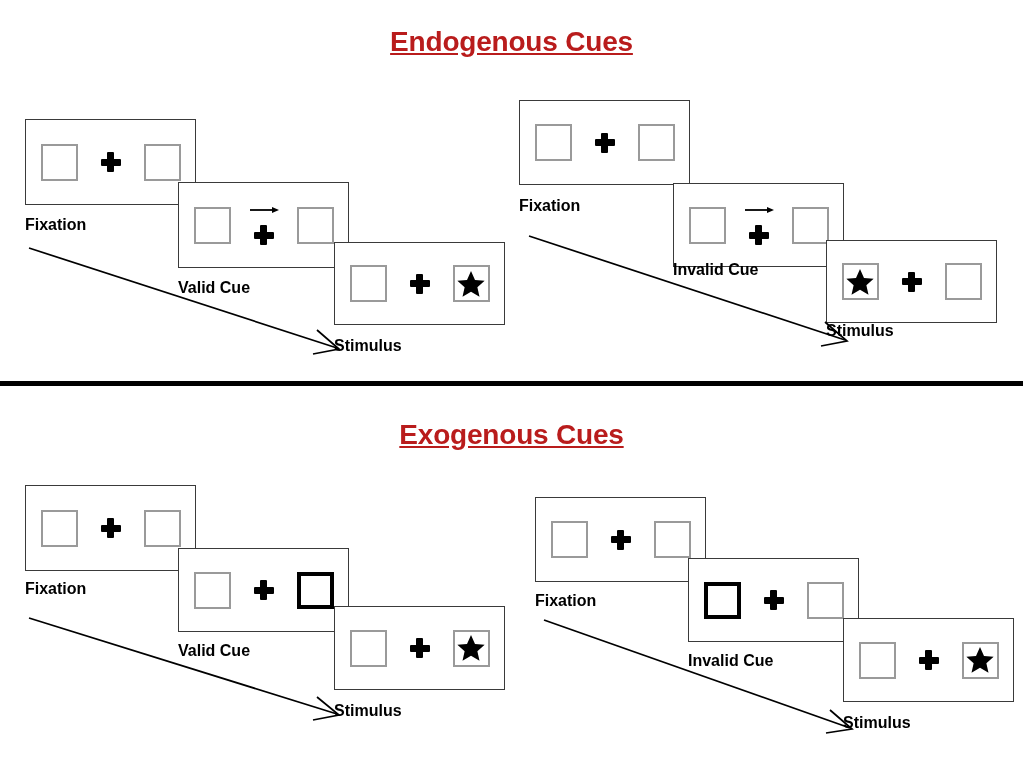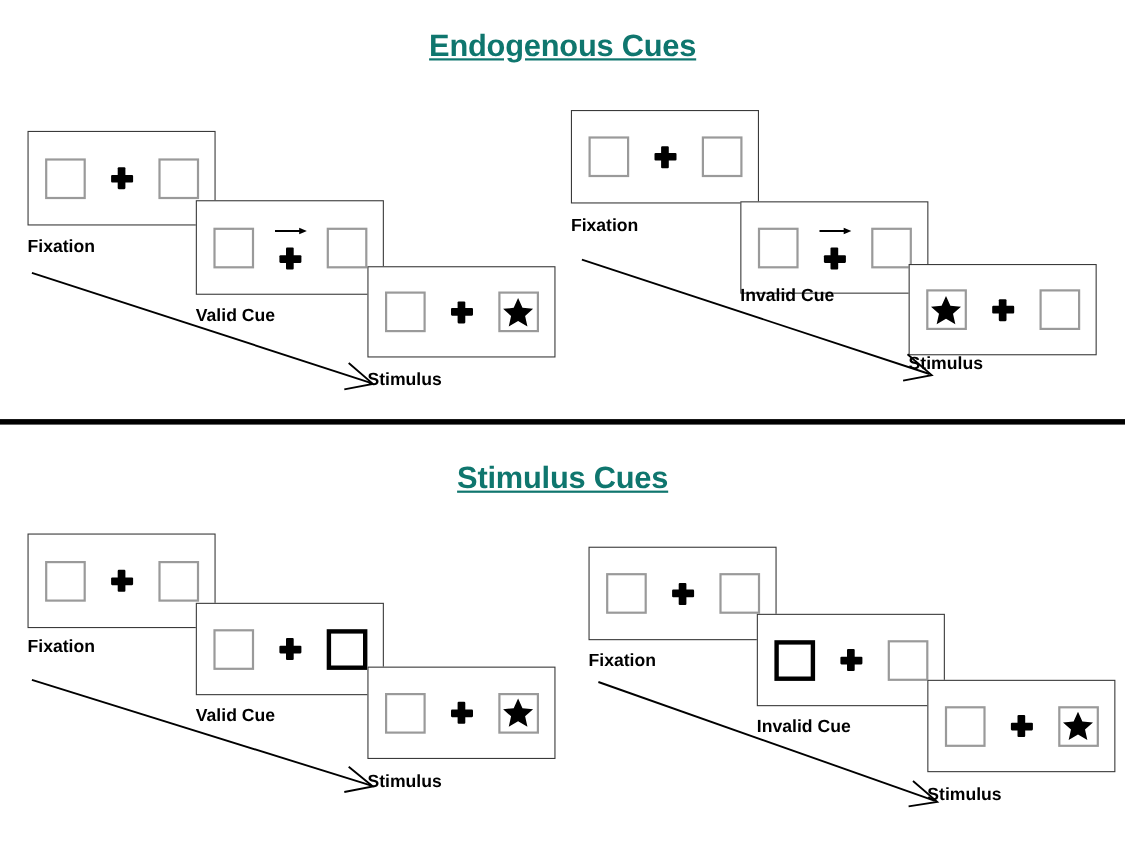--- a/index.html
+++ b/index.html
@@ -16,21 +16,21 @@
     height: 767px;
     background: #ffffff;
     overflow: hidden;
   }
 
   
   .section-title {
     position: absolute;
     font-size: 28px;
     font-weight: bold;
-    color: #0f766e;
+    color: #b91c1c;
     text-decoration: underline;
     text-align: center;
     white-space: nowrap;
     letter-spacing: -0.2px;
   }
 
   
   .divider {
     position: absolute;
     left: 0;
@@ -242,21 +242,21 @@
   </div>
   <div class="stage-label" style="left:826px; top:322px; width:171px;">Stimulus</div>
 
   <svg class="flow-arrow" style="left:525px; top:228px; width:340px; height:130px;" viewBox="0 0 340 130">
     <line x1="4" y1="8" x2="320" y2="112" stroke="#000" stroke-width="1.7"></line>
     <polyline points="300,94 322,113 296,118" fill="none" stroke="#000" stroke-width="1.7"></polyline>
   </svg>
 
   <div class="divider" style="top:381px;"></div>
 
-  <div class="section-title" style="left:0; top:419px; width:1023px;">Stimulus Cues</div>
+  <div class="section-title" style="left:0; top:419px; width:1023px;">Exogenous Cues</div>
 
   <div class="frame" style="left:25px; top:485px; width:171px; height:86px;">
     <div class="frame-inner">
       <div class="pbox"></div>
       <div class="center-cell">
         <div class="plus"></div>
       </div>
       <div class="pbox"></div>
     </div>
   </div>

